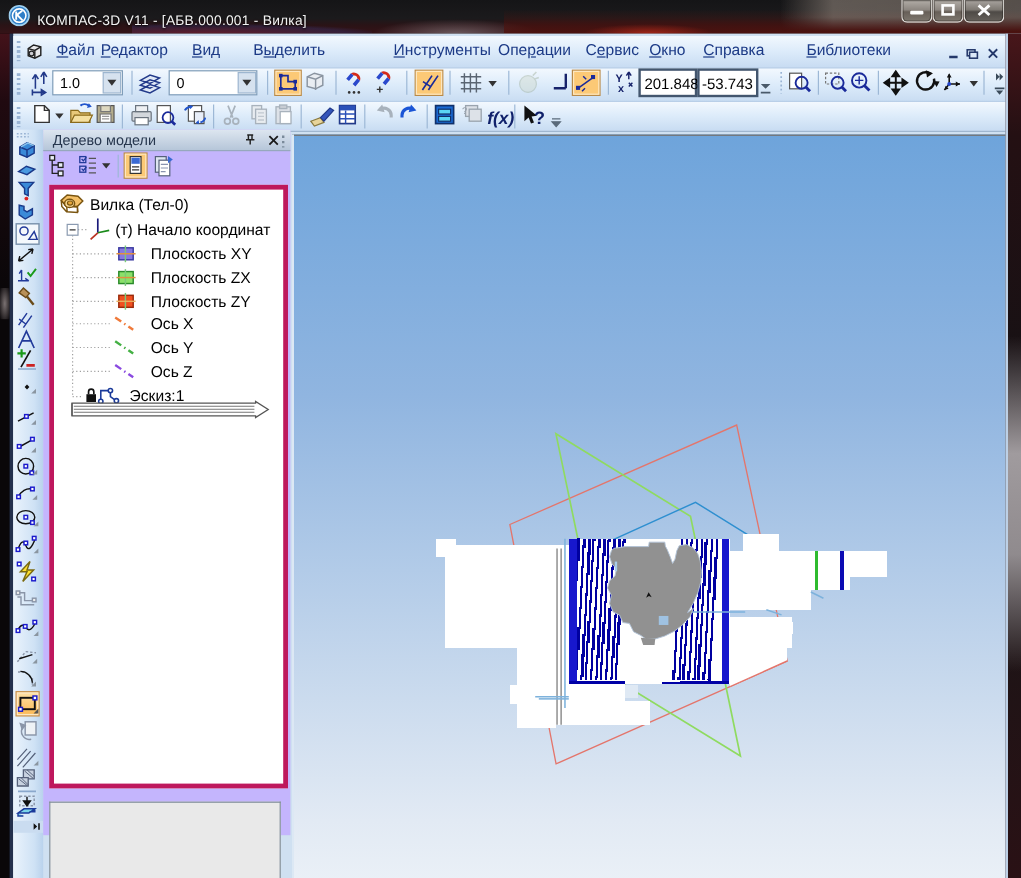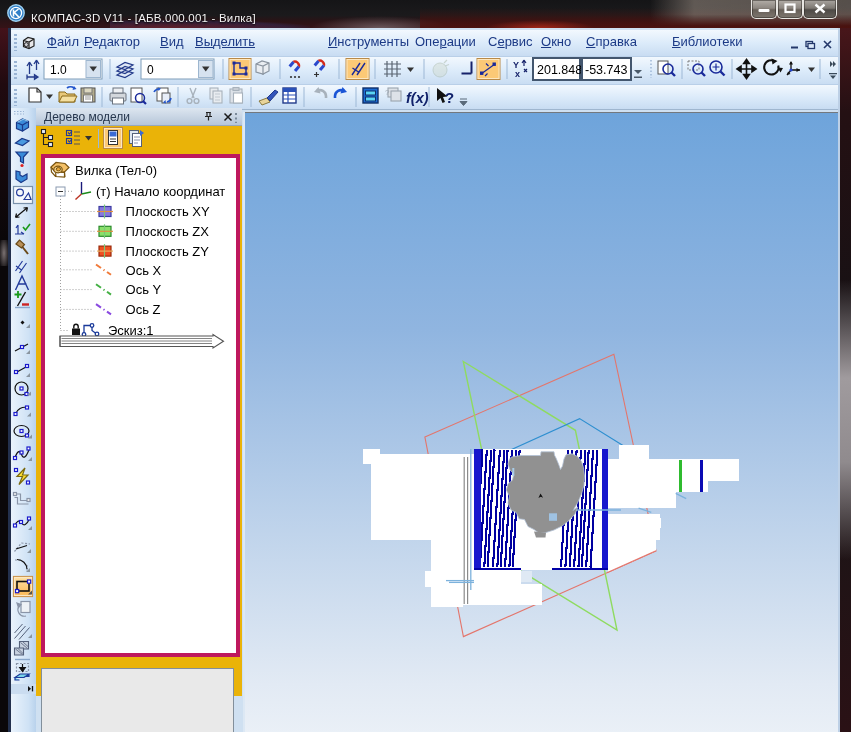--- a/index.html
+++ b/index.html
@@ -32,21 +32,21 @@
   .toolrow{left:0;width:827px;background:linear-gradient(180deg,#f2f8fe 0%,#dcebfa 50%,#c8dcf2 100%);}
   #menurow{top:2px;height:26px;}
   #row2{top:28px;height:28px;border-top:1px solid #b9cfe8;}
   #row3{top:56px;height:24px;border-top:1px solid #b9cfe8;border-bottom:1px solid #9fb6cf;}
   .grip{width:3px;background-image:repeating-linear-gradient(180deg,#9ab4d4 0 2px,transparent 2px 4px);}
   .menu-item{top:6px;font-size:13px;color:#1c3a86;}
   .menu-item u{text-decoration-thickness:1px;}
   
   #lefttools{left:0px;top:80px;width:25px;height:624px;background:linear-gradient(90deg,#eaf3fc,#cfe2f5 70%,#b9d2ec);}
   
-  #panel{left:25px;top:80px;width:206px;height:588px;background:#eab308;}
+  #panel{left:25px;top:80px;width:206px;height:588px;background:#c4b5fd;}
   #panel-header{position:absolute;left:0;top:0;width:206px;height:17px;
      background:linear-gradient(180deg,#dde6f0,#b6c6d9);border-bottom:1px solid #96a8bd;}
   #panel-header .t{position:absolute;left:8px;top:2px;font-size:12px;color:#27374e;}
   #panel-tools{position:absolute;left:0;top:18px;width:206px;height:29px;}
   #tree-box{position:absolute;left:5px;top:46px;width:191px;height:495px;background:#fff;border:4px solid #be185d;}
   #gray-box{position:absolute;left:5px;top:560px;width:191px;height:64px;background:#e9e9e9;border:1px solid #828f9b;border-bottom:none;}
   
   #viewport{left:232px;top:84px;width:595px;height:620px;}
 </style>
 </head>
@@ -87,21 +87,21 @@
     <div class="abs" id="menu-appicon" style="left:9px;top:7px;width:17px;height:16px;">
       <svg width="17" height="16" viewBox="0 0 17 16">
         <path d="M3.5 5.5 L8 2.5 L14 4 L14 11 L9 13.5 L3.5 11.5 Z" fill="#e8e8ea" stroke="#222" stroke-width="1.2"></path>
         <path d="M3.5 5.5 L9 7 L14 4 M9 7 L9 13.5" fill="none" stroke="#222" stroke-width="1.2"></path>
         <circle cx="6.3" cy="9.6" r="2" fill="#cfcfd4" stroke="#222"></circle>
       </svg>
     </div>
     <div class="abs menu-item" style="left:36px;"><u>Ф</u>айл</div>
     <div class="abs menu-item" style="left:73px;"><u>Р</u>едактор</div>
     <div class="abs menu-item" style="left:149px;"><u>В</u>ид</div>
-    <div class="abs menu-item" style="left:184px;text-decoration:underline;">В<u>ы</u>делить</div>
+    <div class="abs menu-item" style="left:200px;">В<u>ы</u>делить</div>
     <div class="abs menu-item" style="left:254px;margin-top:36px;">Вст<u>а</u>вка</div>
     <div class="abs menu-item" style="left:317px;"><u>И</u>нструменты</div>
     <div class="abs menu-item" style="left:404px;">Опе<u>р</u>ации</div>
     <div class="abs menu-item" style="left:477px;">С<u>е</u>рвис</div>
     <div class="abs menu-item" style="left:530px;"><u>О</u>кно</div>
     <div class="abs menu-item" style="left:575px;"><u>С</u>правка</div>
     <div class="abs menu-item" style="left:661px;text-align:right;"><u>Б</u>иблиотеки</div>
     <svg class="abs" style="left:779px;top:12px" width="48" height="10" viewBox="0 0 48 10">
       <path d="M1 7.5 h7" stroke="#24386a" stroke-width="2"></path>
       <rect x="16" y="1.5" width="6.5" height="5" fill="none" stroke="#24386a" stroke-width="1.3"></rect>

